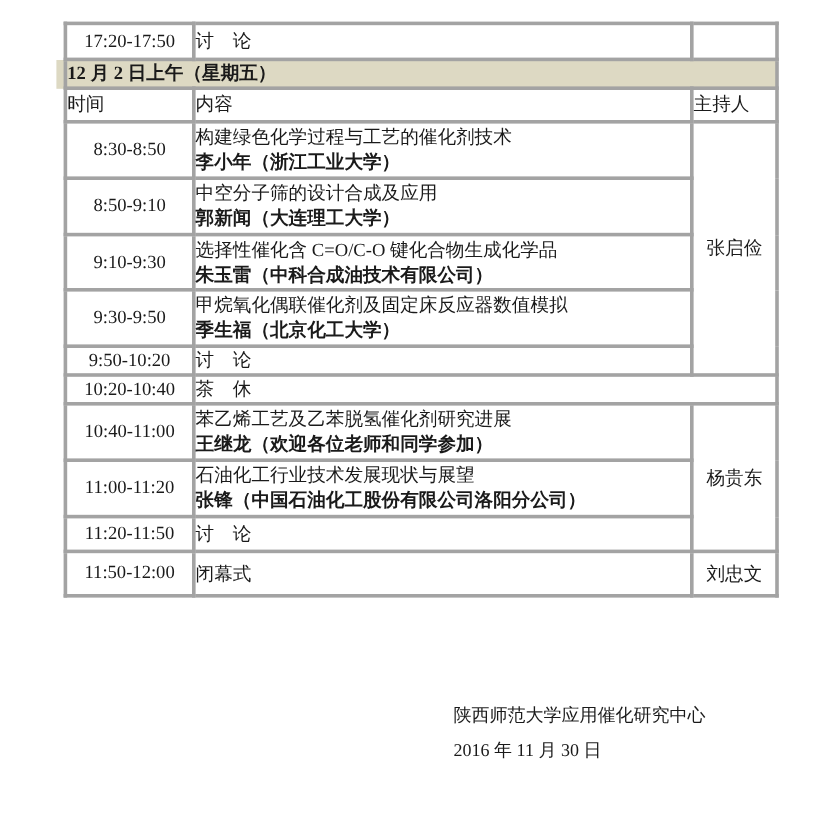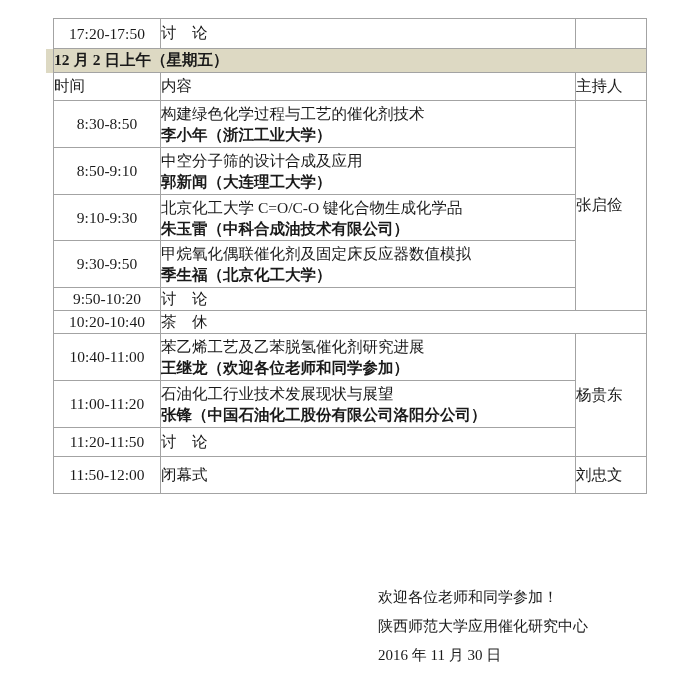--- a/index.html
+++ b/index.html
@@ -15,41 +15,41 @@
   table.schedule {
     position: absolute;
     left: 53px;
     top: 18px;
     width: 593px;
     border-collapse: collapse;
     table-layout: fixed;
     border: 1px solid #4c4c4c;
   }
   table.schedule td {
-    border: 1px solid #a3a3a3;
+    border: 3px solid #a3a3a3;
     font-size: 15.5px;
     padding: 0;
     vertical-align: middle;
   }
   td.time-cell {
     text-align: center;
     font-size: 16px;
     white-space: nowrap;
   }
   td.center-cell { text-align: left; }
   td.talk-cell { padding: 2px 4px 2px 10px; }
   .talk-title { font-weight: normal; line-height: 21px; }
   .talk-speaker { font-weight: bold; line-height: 21px; }
   td.session-cell {
     background: #ddd9c3;
     box-shadow: -8px 0 0 #ddd9c3;
     font-weight: bold;
     font-size: 16px;
   }
-  td.chair-cell { }
+  td.chair-cell { text-align: center; }
   tr.h30 { height: 30px; }
   tr.h24 { height: 24px; }
   tr.h28 { height: 28px; }
   tr.h47 { height: 47px; }
   tr.h46 { height: 46px; }
   tr.h23 { height: 23px; }
   tr.h29 { height: 29px; }
   tr.h37 { height: 37px; }
   .footer {
     position: absolute;
@@ -101,21 +101,21 @@
         <td class="time-cell">8:50-9:10</td>
         <td class="talk-cell">
           <div class="talk-title">中空分子筛的设计合成及应用</div>
           <div class="talk-speaker">郭新闻（大连理工大学）</div>
         </td>
       </tr>
 
       <tr class="h46">
         <td class="time-cell">9:10-9:30</td>
         <td class="talk-cell">
-          <div class="talk-title">北京化工大学 C=O/C-O 键化合物生成化学品</div>
+          <div class="talk-title">选择性催化含 C=O/C-O 键化合物生成化学品</div>
           <div class="talk-speaker">朱玉雷（中科合成油技术有限公司）</div>
         </td>
       </tr>
 
       <tr class="h47">
         <td class="time-cell">9:30-9:50</td>
         <td class="talk-cell">
           <div class="talk-title">甲烷氧化偶联催化剂及固定床反应器数值模拟</div>
           <div class="talk-speaker">季生福（北京化工大学）</div>
         </td>
@@ -155,18 +155,17 @@
 
       <tr class="h37">
         <td class="time-cell">11:50-12:00</td>
         <td class="center-cell">闭幕式</td>
         <td class="chair-cell">刘忠文</td>
       </tr>
     </tbody>
   </table>
 
   <div class="footer">
-    <div>欢迎各位老师和同学参加！</div>
     <div>陕西师范大学应用催化研究中心</div>
     <div>2016 年 11 月 30 日</div>
   </div>
 
 </div>
 
 </body></html>

